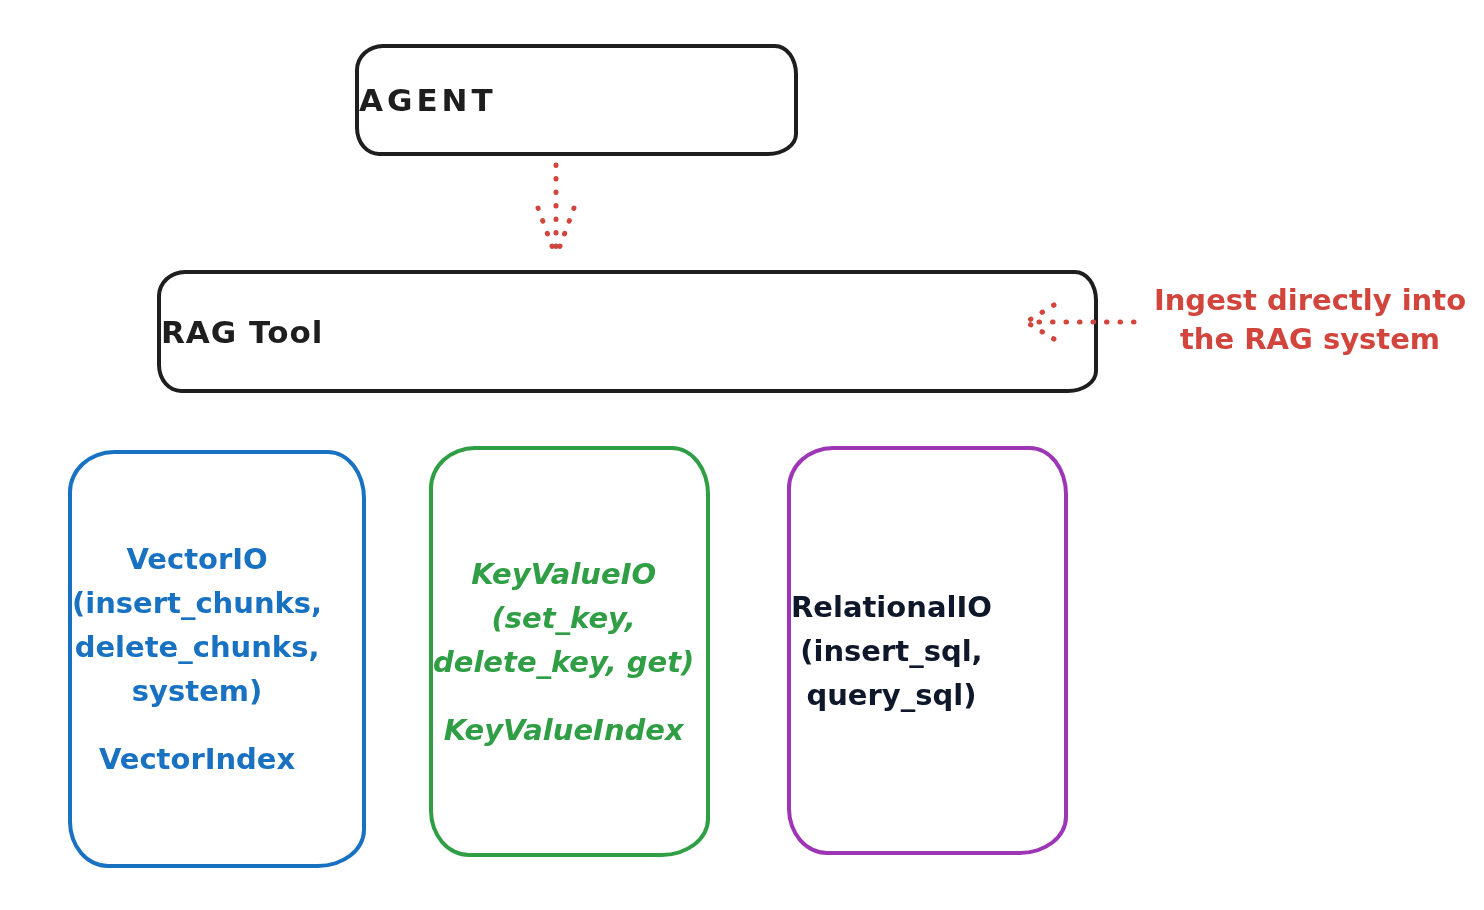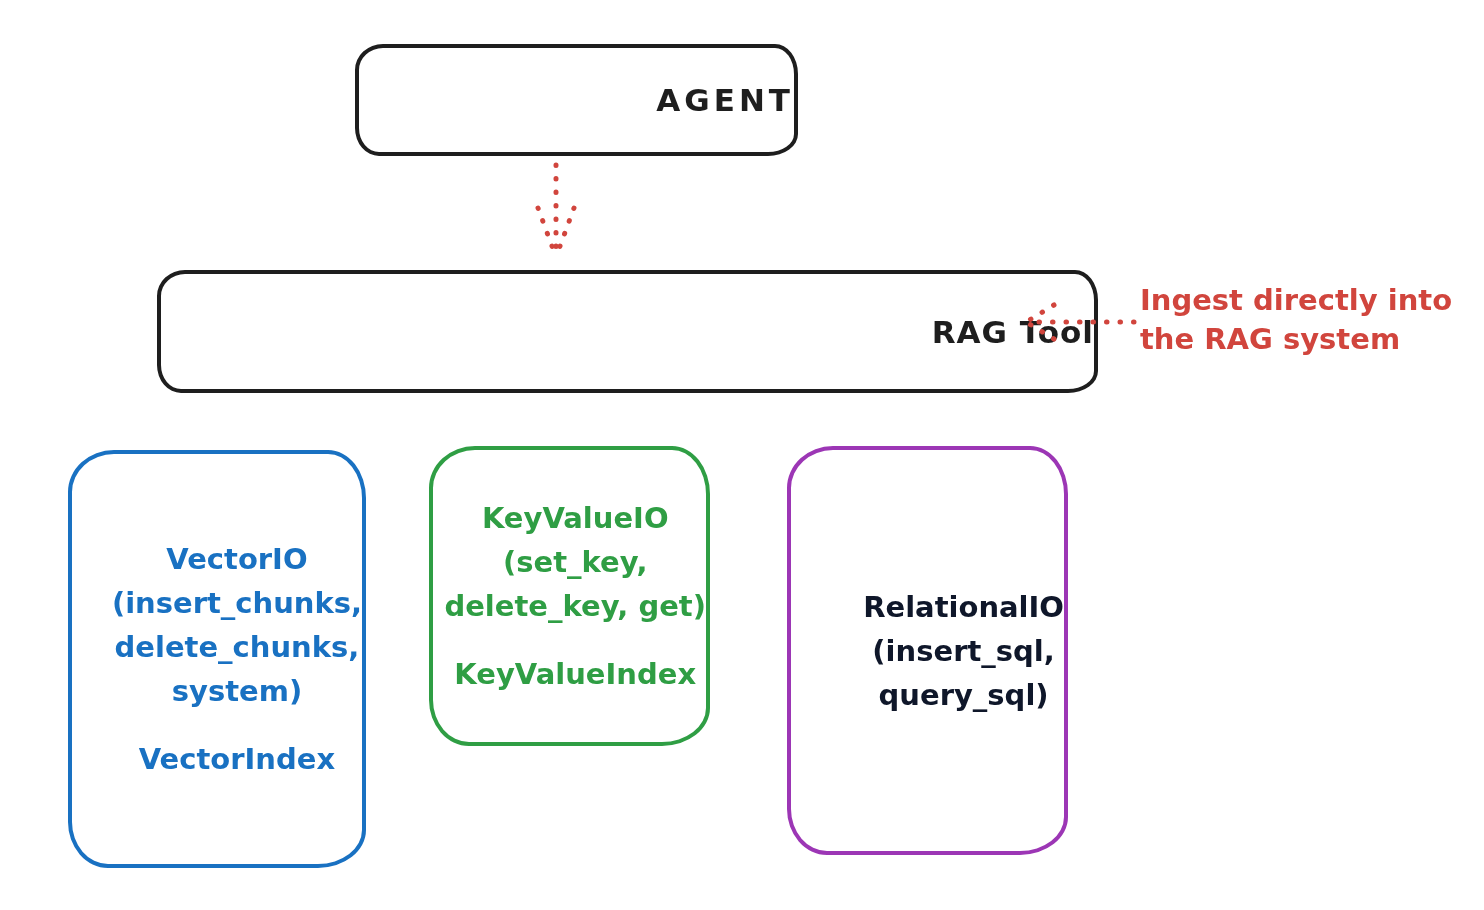--- a/index.html
+++ b/index.html
@@ -8,21 +8,21 @@
     width: 1484px;
     height: 910px;
     background: #ffffff;
     font-family: "DejaVu Sans", sans-serif;
     overflow: hidden;
   }
   .node {
     position: absolute;
     display: flex;
     align-items: center;
-    justify-content: flex-end;
+    justify-content: flex-start;
     background: #ffffff;
     box-sizing: border-box;
     text-align: center;
   }
   .black-box {
     border: 4px solid #1e1e1e;
     border-radius: 28px 23px 30px 24px / 26px 30px 22px 28px;
     color: #1e1e1e;
   }
   .agent-box {
@@ -35,28 +35,28 @@
   }
   .color-box {
     border-width: 4px;
     border-style: solid;
     border-radius: 46px 38px 48px 40px / 42px 48px 38px 46px;
     font-size: 29px;
     font-weight: 600;
     line-height: 44px;
   }
   .blue-box   { left: 68px;  top: 450px; width: 298px; height: 418px; border-color: #1971c2; color: #1971c2; }
-  .green-box  { left: 429px; top: 446px; width: 281px; height: 300px; border-color: #2f9e44; color: #2f9e44; }
+  .green-box  { left: 429px; top: 446px; width: 281px; height: 411px; border-color: #2f9e44; color: #2f9e44; font-style: italic; }
   .purple-box { left: 787px; top: 446px; width: 281px; height: 409px; border-color: #9c36b5; color: #0f172a; }
   .box-text { display: flex; flex-direction: column; }
   .index-line { margin-top: 24px; }
   .annotation {
     position: absolute;
     left: 1140px; top: 281px; width: 340px;
-    text-align: left;
+    text-align: center;
     color: #d1453d;
     font-size: 29px;
     font-weight: 700;
     line-height: 39px;
   }
   .arrow { position: absolute; }
   .arrow path {
     fill: none;
     stroke: #d1453d;
     stroke-width: 5;

